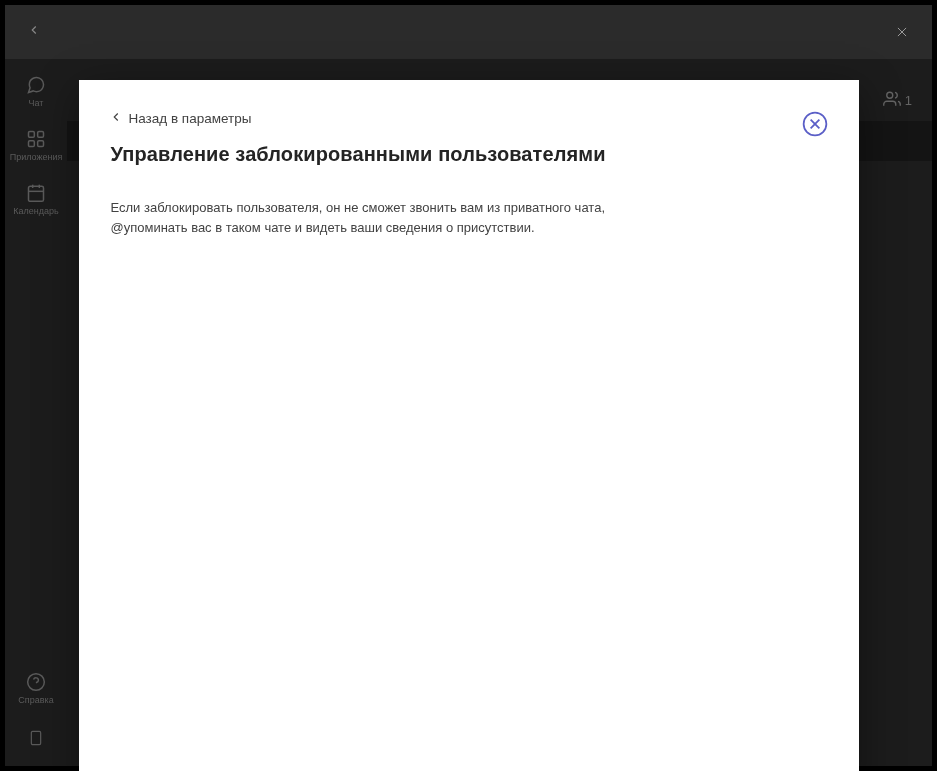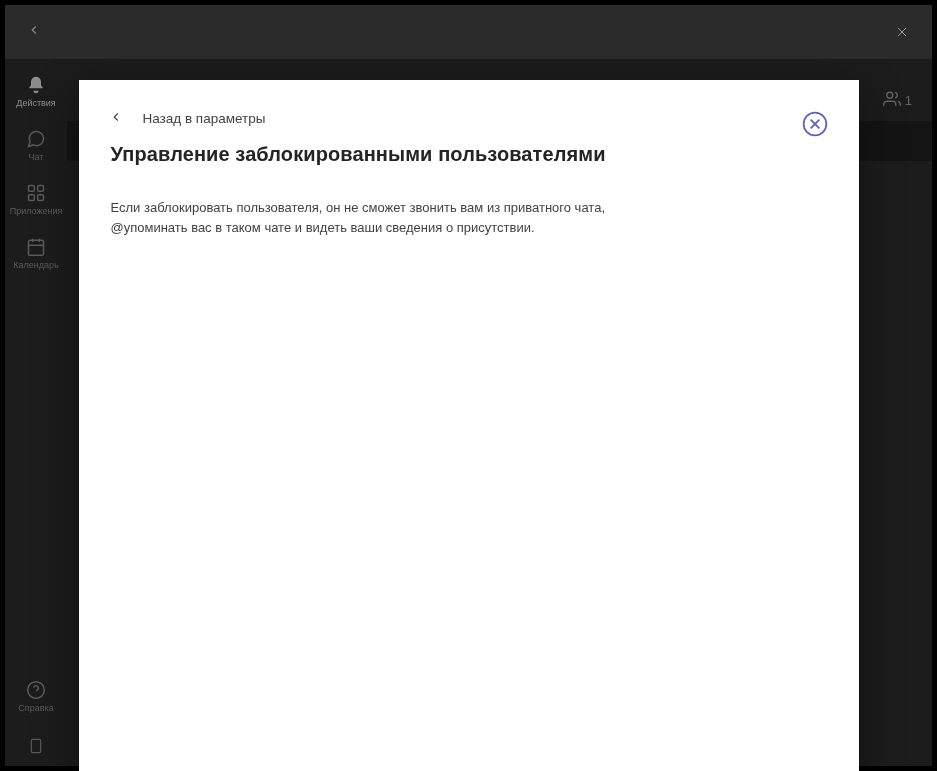--- a/index.html
+++ b/index.html
@@ -66,20 +66,21 @@
       gap: 2px;
     }
     .sidebar-item.active { color: #d8d8d8; }
     .sidebar-icon {
       width: 22px; height: 22px;
       display: flex; align-items: center; justify-content: center;
     }
     .sidebar-spacer { flex: 1; }
     .sidebar-bottom {
       display: flex; flex-direction: column; align-items: center;
+      padding-bottom: 8px;
       gap: 4px;
     }
     .content-area {
       flex: 1;
       background: #2b2b2b;
       position: relative;
     }
     .content-topbar {
       position: absolute;
       top: 20px; left: 0; right: 0;
@@ -113,21 +114,21 @@
       width: 780px;
       height: 714px;
       background: #fff;
       position: relative;
       padding: 30px 32px;
       box-shadow: 0 10px 40px rgba(0,0,0,0.4);
     }
     .modal-back {
       display: inline-flex;
       align-items: center;
-      gap: 20px;
+      gap: 6px;
       color: #424242;
       font-size: 13.5px;
       cursor: pointer;
       margin-bottom: 16px;
       margin-left: -2px;
     }
     .modal-back svg { width: 14px; height: 14px; }
     .modal-close {
       position: absolute;
       top: 28px; right: 28px;
@@ -169,28 +170,20 @@
     <div class="titlebar-close">
       <svg width="14" height="14" viewBox="0 0 24 24" fill="none" stroke="currentColor" stroke-width="1.5">
           <line x1="5" y1="5" x2="19" y2="19"></line>
           <line x1="19" y1="5" x2="5" y2="19"></line>
         </svg>
     </div>
   </div>
 
   <div class="main-area">
     <div class="sidebar">
-      <div class="sidebar-item active">
-        <span class="sidebar-icon">
-          <svg width="20" height="20" viewBox="0 0 24 24" fill="currentColor">
-              <path d="M12 2a6 6 0 0 0-6 6v4l-2 3v1h16v-1l-2-3V8a6 6 0 0 0-6-6zm0 20a3 3 0 0 0 3-3H9a3 3 0 0 0 3 3z"></path>
-            </svg>
-        </span>
-        <span>Действия</span>
-      </div>
       <div class="sidebar-item">
         <span class="sidebar-icon">
           <svg width="20" height="20" viewBox="0 0 24 24" fill="none" stroke="currentColor" stroke-width="1.8">
               <path d="M21 11.5a8.38 8.38 0 0 1-.9 3.8 8.5 8.5 0 0 1-7.6 4.7 8.38 8.38 0 0 1-3.8-.9L3 21l1.9-5.7a8.38 8.38 0 0 1-.9-3.8 8.5 8.5 0 0 1 4.7-7.6 8.38 8.38 0 0 1 3.8-.9h.5a8.48 8.48 0 0 1 8 8v.5z"></path>
             </svg>
         </span>
         <span>Чат</span>
       </div>
       <div class="sidebar-item">
         <span class="sidebar-icon">

